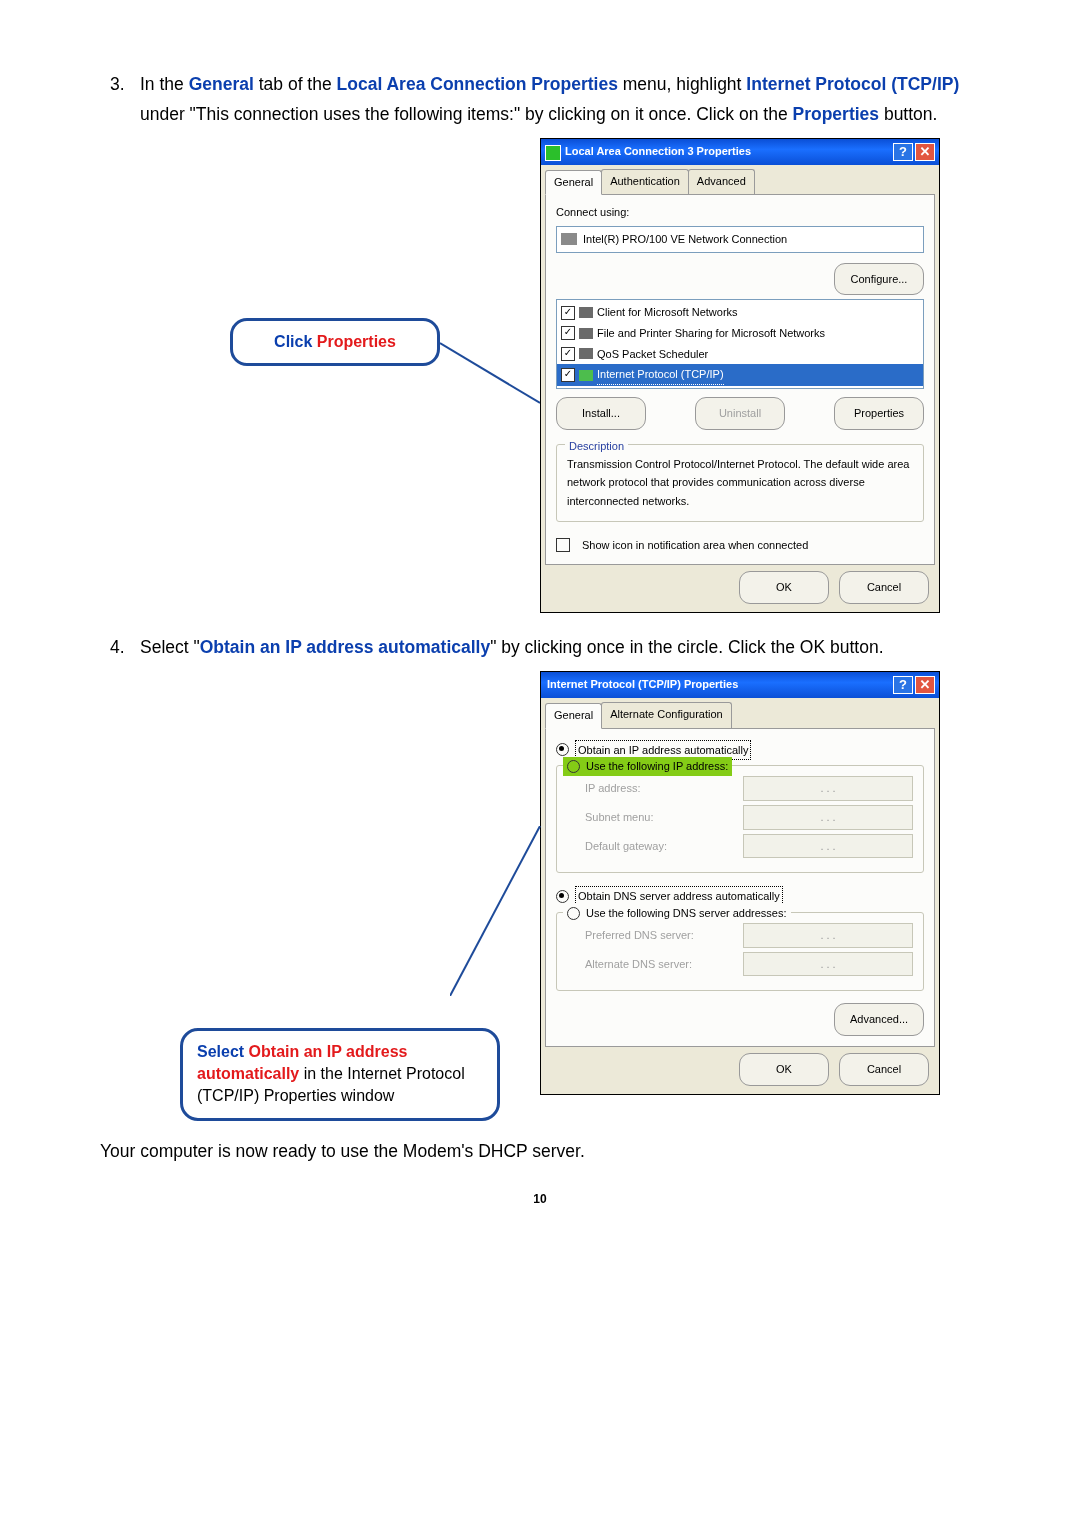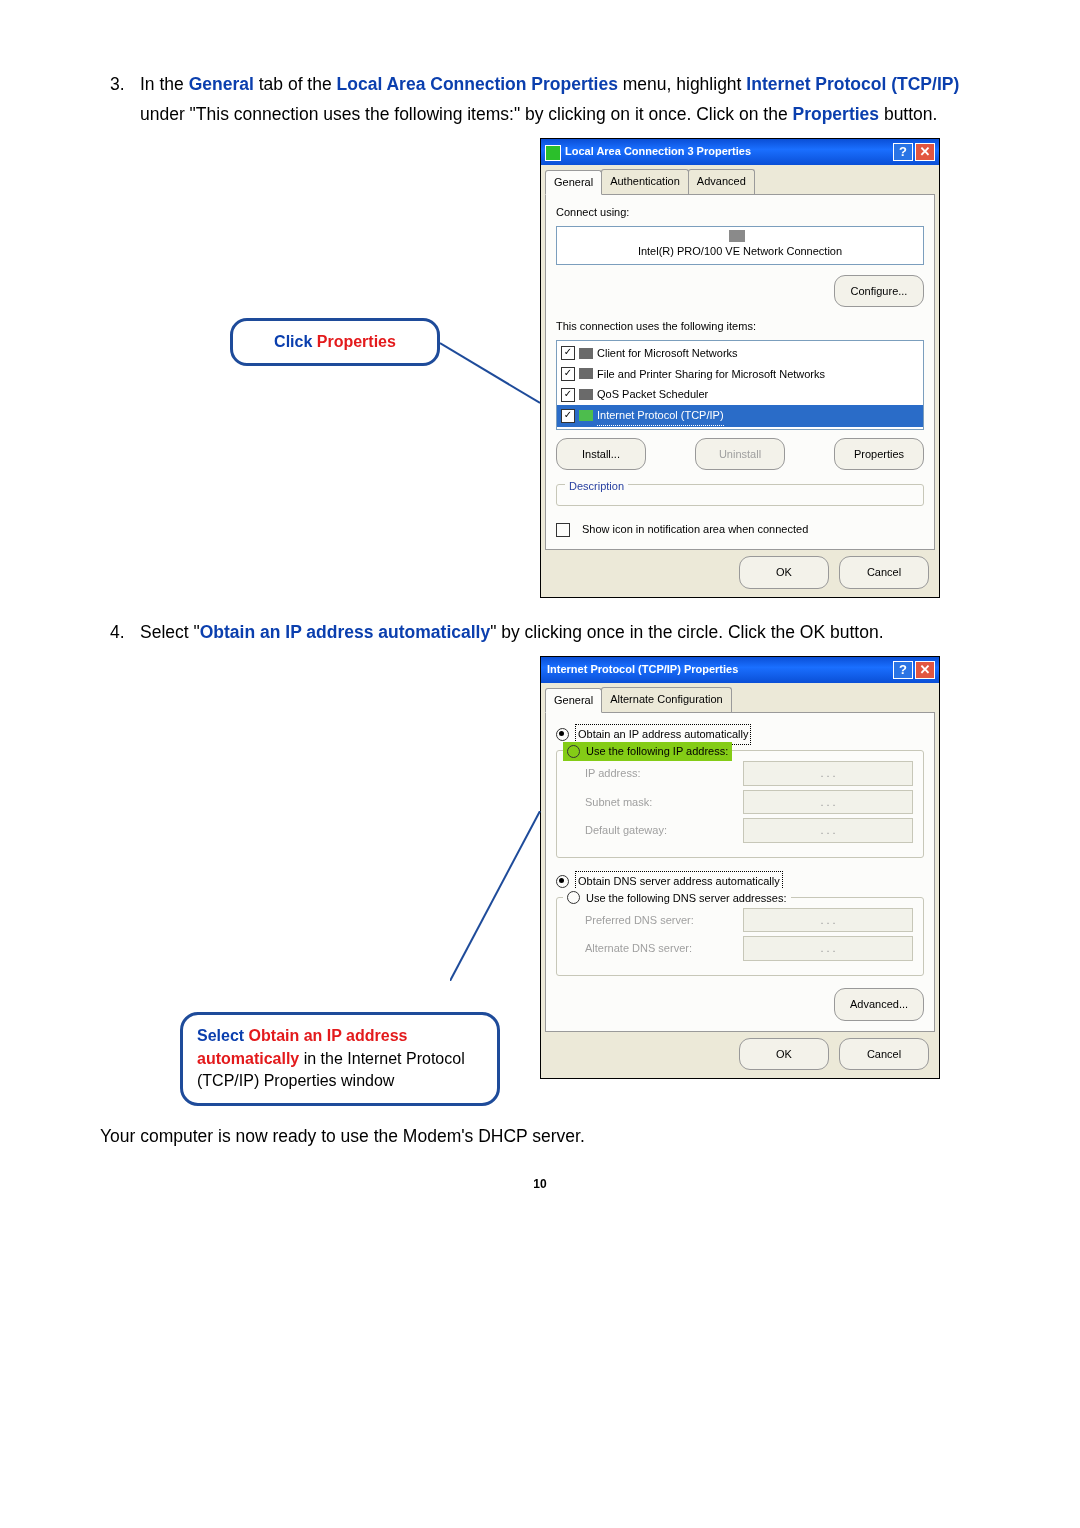--- a/index.html
+++ b/index.html
@@ -99,21 +99,20 @@
     background: #fcfcfa;
     padding: 10px;
     position: relative;
   }
   .xp-field {
     border: 1px solid #7b9ebd;
     background: #fff;
     padding: 3px 4px;
     display: flex;
     align-items: center;
-    flex-direction: column;
   }
   .nic-icon {
     width: 16px; height: 12px;
     background: #8a8a8a;
     margin-right: 6px;
   }
   .xp-btn {
     display: inline-block;
     padding: 6px 12px;
     border: 1px solid #999;
@@ -305,21 +304,20 @@
             <div class="tabpanel" style="padding-top:8px;">
               <div>Connect using:</div>
               <div class="xp-field" style="margin-top:4px;">
                 <span class="nic-icon"></span>
                 <span>Intel(R) PRO/100 VE Network Connection</span>
               </div>
               <div style="text-align:right;margin-top:10px;">
                 <span class="xp-btn">Configure...</span>
               </div>
 
-              <div style="margin-top:10px;">This connection uses the following items:</div>
               <div class="items-box" style="margin-top:4px;">
                 <div class="item-row">
                   <span class="cb">✓</span>
                   <span class="itm-ico"></span>
                   <span class="lbl">Client for Microsoft Networks</span>
                 </div>
                 <div class="item-row">
                   <span class="cb">✓</span>
                   <span class="itm-ico"></span>
                   <span class="lbl">File and Printer Sharing for Microsoft Networks</span>
@@ -337,20 +335,21 @@
               </div>
 
               <div class="btn-row" style="justify-content:space-between;">
                 <span class="xp-btn">Install...</span>
                 <span class="xp-btn disabled">Uninstall</span>
                 <span class="xp-btn">Properties</span>
               </div>
 
               <div class="groupbox">
                 <span class="legend">Description</span>
+                <div>Transmission Control Protocol/Internet Protocol. The default wide area network protocol that provides communication across diverse interconnected networks.</div>
               </div>
 
               <div style="margin-top:14px;display:flex;align-items:center;gap:12px;">
                 <span class="cb" style="width:12px;height:12px;border:1px solid #333;display:inline-block;"></span>
                 <span>Show icon in notification area when connected</span>
               </div>
             </div>
             <div class="footer-row">
               <span class="xp-btn">OK</span>
               <span class="xp-btn">Cancel</span>
@@ -400,21 +399,21 @@
                 <div class="row-radio" style="position:absolute;top:-9px;left:6px;background:#84cc16;padding:0 4px;">
                   <span class="radio"></span>
                   <span>Use the following IP address:</span>
                 </div>
                 <div class="ip-grid">
                   <div class="ip-row">
                         <span class="lbl">IP address:</span>
                         <span class="ip-input">.      .      .</span>
                       </div>
                   <div class="ip-row">
-                        <span class="lbl">Subnet mask:</span>
+                        <span class="lbl">Subnet menu:</span>
                         <span class="ip-input">.      .      .</span>
                       </div>
                   <div class="ip-row">
                         <span class="lbl">Default gateway:</span>
                         <span class="ip-input">.      .      .</span>
                       </div>
                 </div>
               </div>
 
               <div class="row-radio selected-radio" style="margin-top:12px;">

